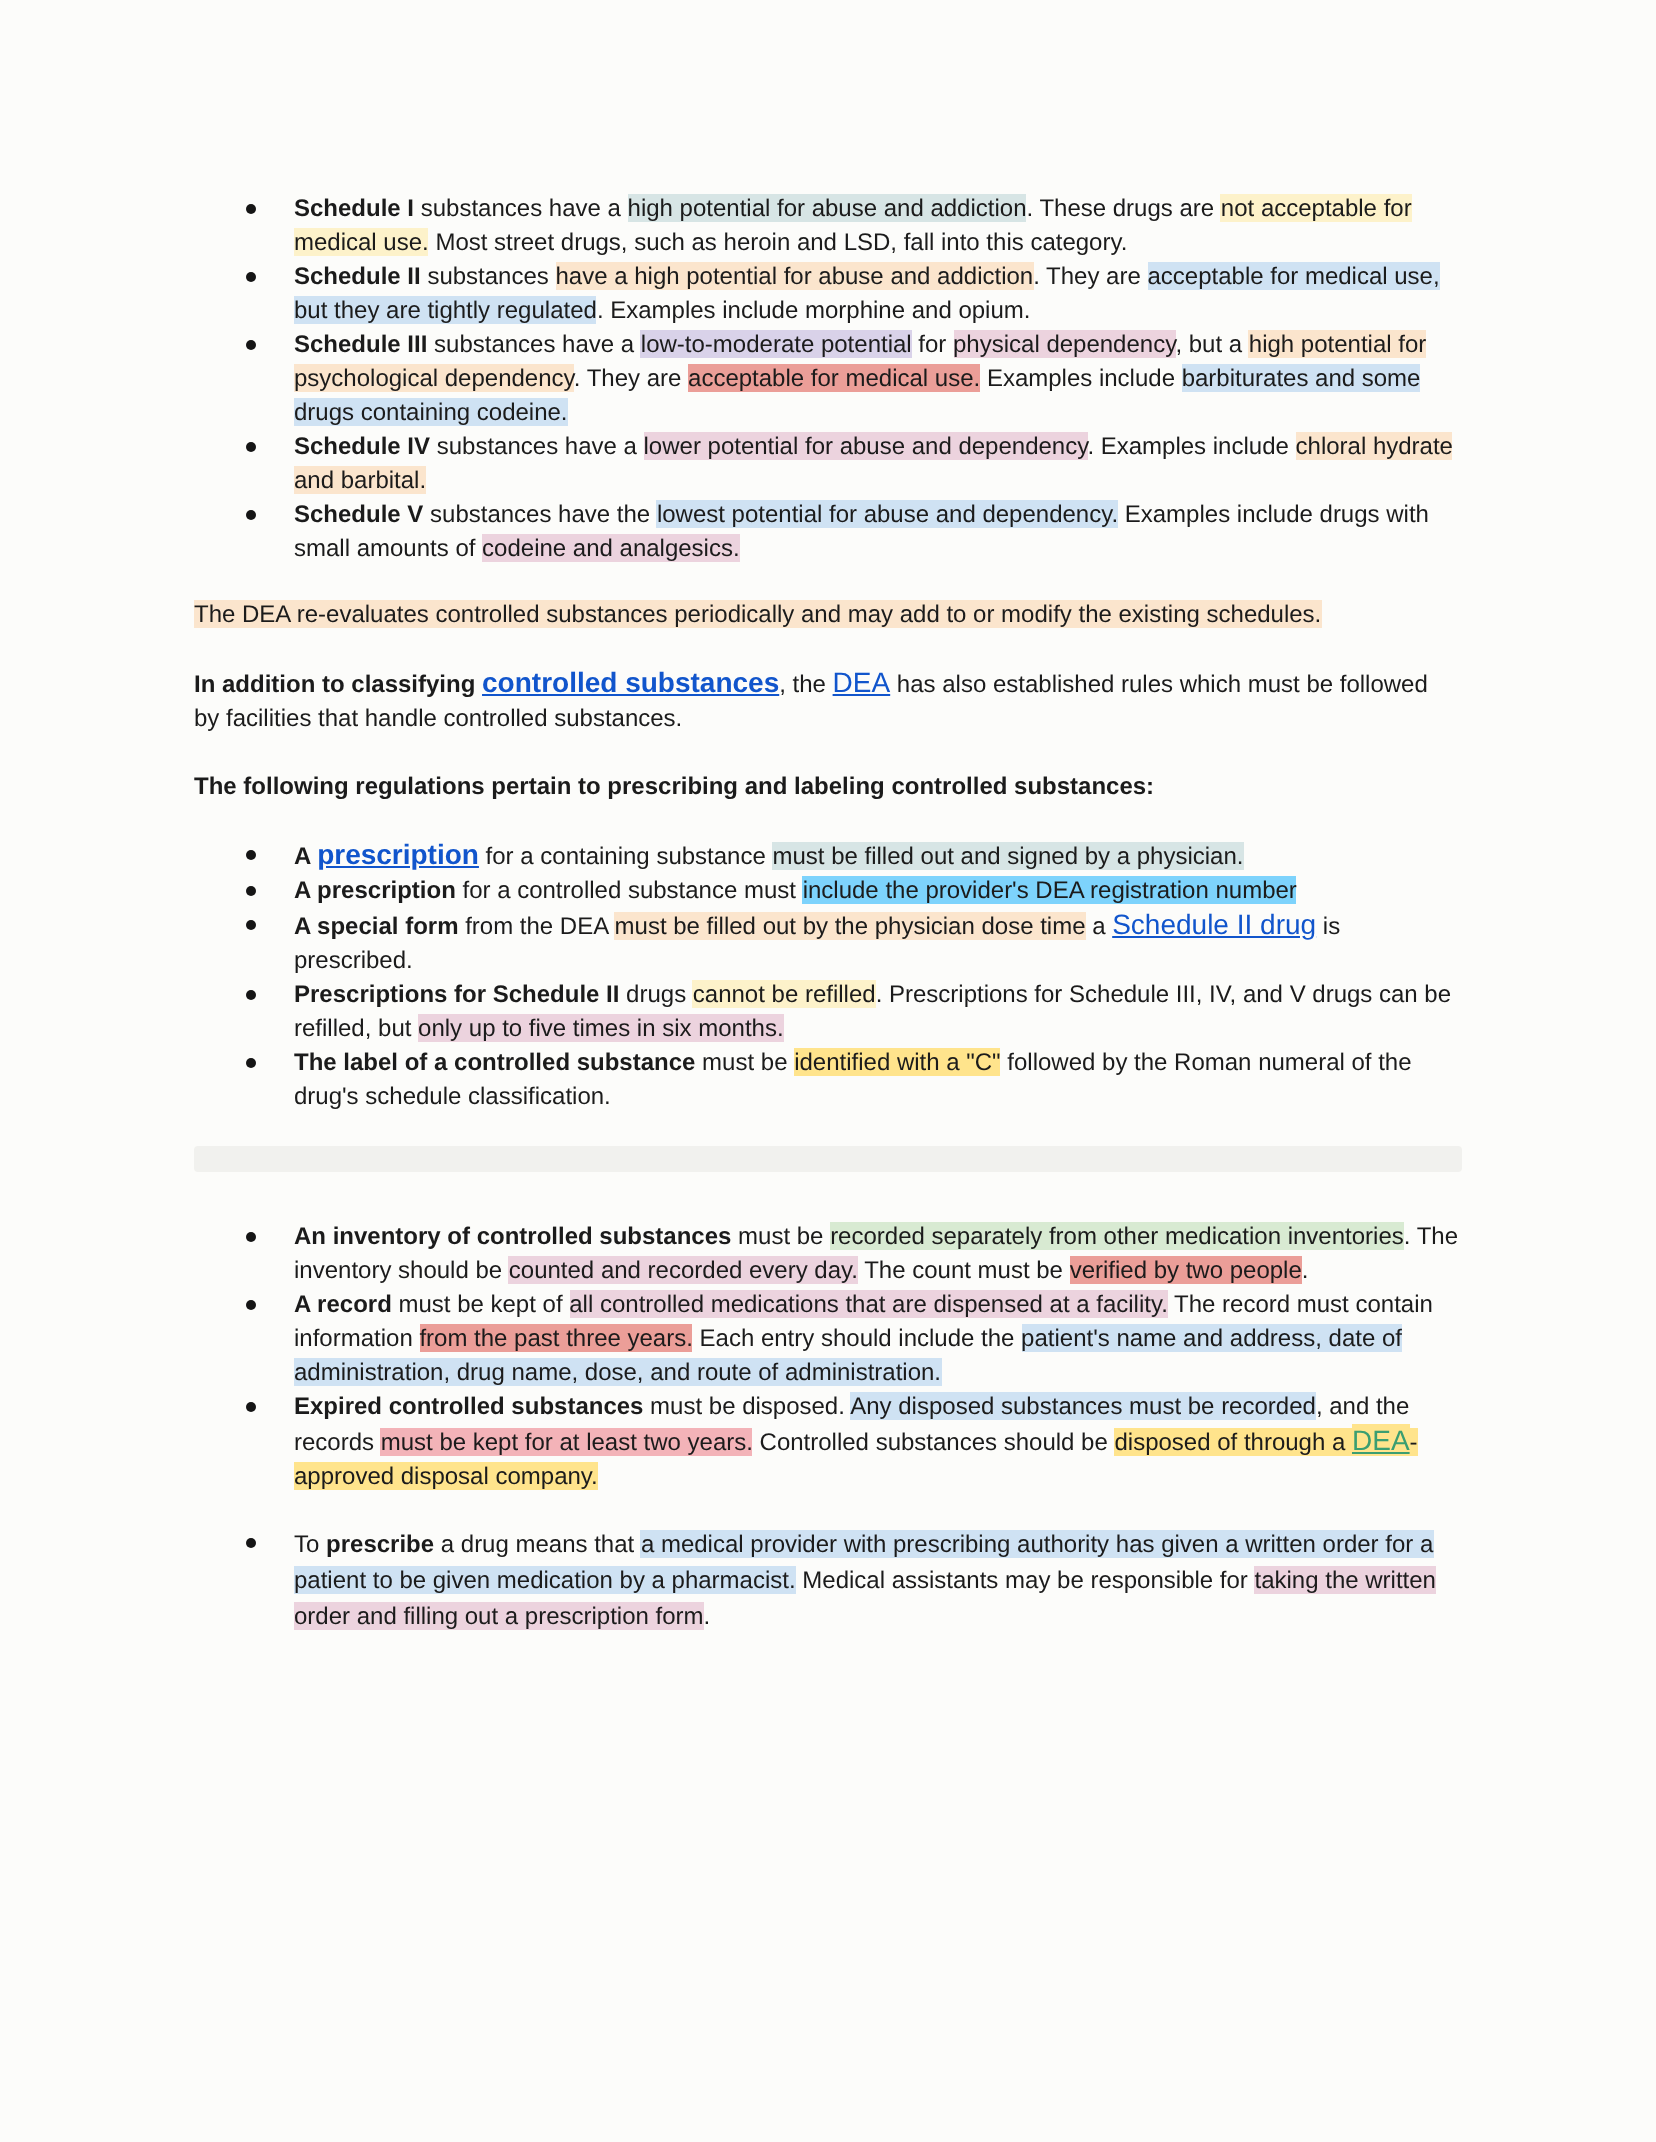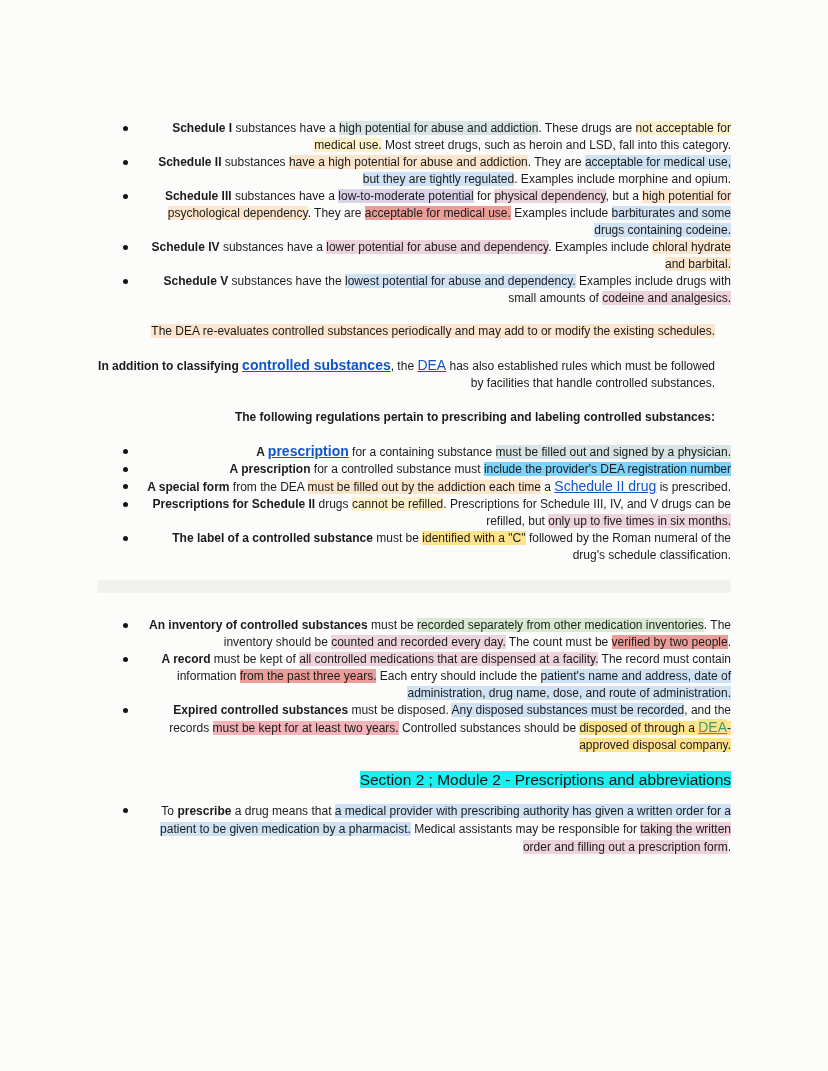--- a/index.html
+++ b/index.html
@@ -3,21 +3,21 @@
 <meta charset="utf-8">
 <style>
   html,body{margin:0;padding:0;}
   body{
     width:828px;height:1071px;overflow:hidden;
     background:#fcfcfa;
     font-family:"Liberation Sans","DejaVu Sans",sans-serif;
     font-size:12px;line-height:17px;color:#1b1b1b;
     -webkit-font-smoothing:antialiased;
   }
-  .page{padding:120px 97px 0 97px;width:634px;text-align:right;}
+  .page{padding:96px 97px 0 97px;width:634px;}
   p{margin:0 16px 17px 0;}
   ul{list-style:none;margin:0 0 16px 0;padding:0;}
   li{position:relative;padding-left:50px;margin:0;}
   li::before{
     content:"";position:absolute;left:26px;top:6px;
     width:5px;height:5px;border-radius:50%;background:#151515;
   }
   .b{font-weight:bold;}
   .lnk{
     color:#1155cc;text-decoration:underline;
@@ -47,34 +47,33 @@
 
   <p><span style="background-color: rgb(251, 229, 205);">The DEA re-evaluates controlled substances periodically and may add to or modify the existing schedules.</span></p>
 
   <p><span class="b">In addition to classifying </span><span class="b lnk">controlled substances</span><span>, the </span><span class="lnk">DEA</span><span> has also established rules which must be followed by facilities that handle controlled substances.</span></p>
 
   <p><span class="b">The following regulations pertain to prescribing and labeling controlled substances:</span></p>
 
   <ul>
     <li><span class="b">A </span><span class="b lnk">prescription</span><span> for a containing substance </span><span style="background-color: rgb(215, 229, 229);">must be filled out and signed by a physician.</span></li>
     <li><span class="b">A prescription</span><span> for a controlled substance must </span><span style="background-color: #7dd3fc;">include the provider's DEA registration number</span></li>
-    <li><span class="b">A special form</span><span> from the DEA </span><span style="background-color: rgb(251, 229, 205);">must be filled out by the addiction each time</span><span> a </span><span class="lnk">Schedule II drug</span><span> is prescribed.</span></li>
+    <li><span class="b">A special form</span><span> from the DEA </span><span style="background-color: rgb(251, 229, 205);">must be filled out by the physician dose time</span><span> a </span><span class="lnk">Schedule II drug</span><span> is prescribed.</span></li>
     <li><span class="b">Prescriptions for Schedule II</span><span> drugs </span><span style="background-color: rgb(253, 242, 202);">cannot be refilled</span><span>. Prescriptions for Schedule III, IV, and V drugs can be refilled, but </span><span style="background-color: rgb(236, 211, 222);">only up to five times in six months.</span></li>
     <li><span class="b">The label of a controlled substance</span><span> must be </span><span style="background-color: rgb(255, 228, 140);">identified with a "C"</span><span> followed by the Roman numeral of the drug's schedule classification.</span></li>
   </ul>
 
   <div class="band"></div>
 
 
   <ul>
     <li><span class="b">An inventory of controlled substances</span><span> must be </span><span style="background-color: rgb(216, 234, 210);">recorded separately from other medication inventories</span><span>. The inventory should be </span><span style="background-color: rgb(236, 211, 222);">counted and recorded every day.</span><span> The count must be </span><span style="background-color: rgb(235, 158, 152);">verified by two people</span><span>.</span></li>
     <li><span class="b">A record</span><span> must be kept of </span><span style="background-color: rgb(236, 211, 222);">all controlled medications that are dispensed at a facility.</span><span> The record must contain information </span><span style="background-color: rgb(235, 158, 152);">from the past three years.</span><span> Each entry should include the </span><span style="background-color: rgb(207, 226, 243);">patient's name and address, date of administration, drug name, dose, and route of administration.</span></li>
     <li><span class="b">Expired controlled substances</span><span> must be disposed. </span><span style="background-color: rgb(207, 226, 243);">Any disposed substances must be recorded</span><span>, and the records </span><span style="background-color: rgb(243, 179, 184);">must be kept for at least two years.</span><span> Controlled substances should be </span><span style="background-color: rgb(255, 228, 140);">disposed of through a </span><span class="lnk lnk-green" style="background-color: rgb(255, 228, 140);">DEA</span><span style="background-color: rgb(255, 228, 140);">-approved disposal company.</span></li>
   </ul>
 
-  <h2 class="sec"><span style="background-color: rgb(27, 240, 240);">Section 2 ; Module 2 - Prescriptions and abbreviations</span></h2>
 
 
   <ul class="prescribe-list">
     <li><span>To </span><span class="b">prescribe</span><span> a drug means that </span><span style="background-color: rgb(207, 226, 243);">a medical provider with prescribing authority has given a written order for a patient to be given medication by a pharmacist.</span><span> Medical assistants may be responsible for </span><span style="background-color: rgb(236, 211, 222);">taking the written order and filling out a prescription form</span><span>.</span></li>
   </ul>
 
 </div>
 
 </body></html>

